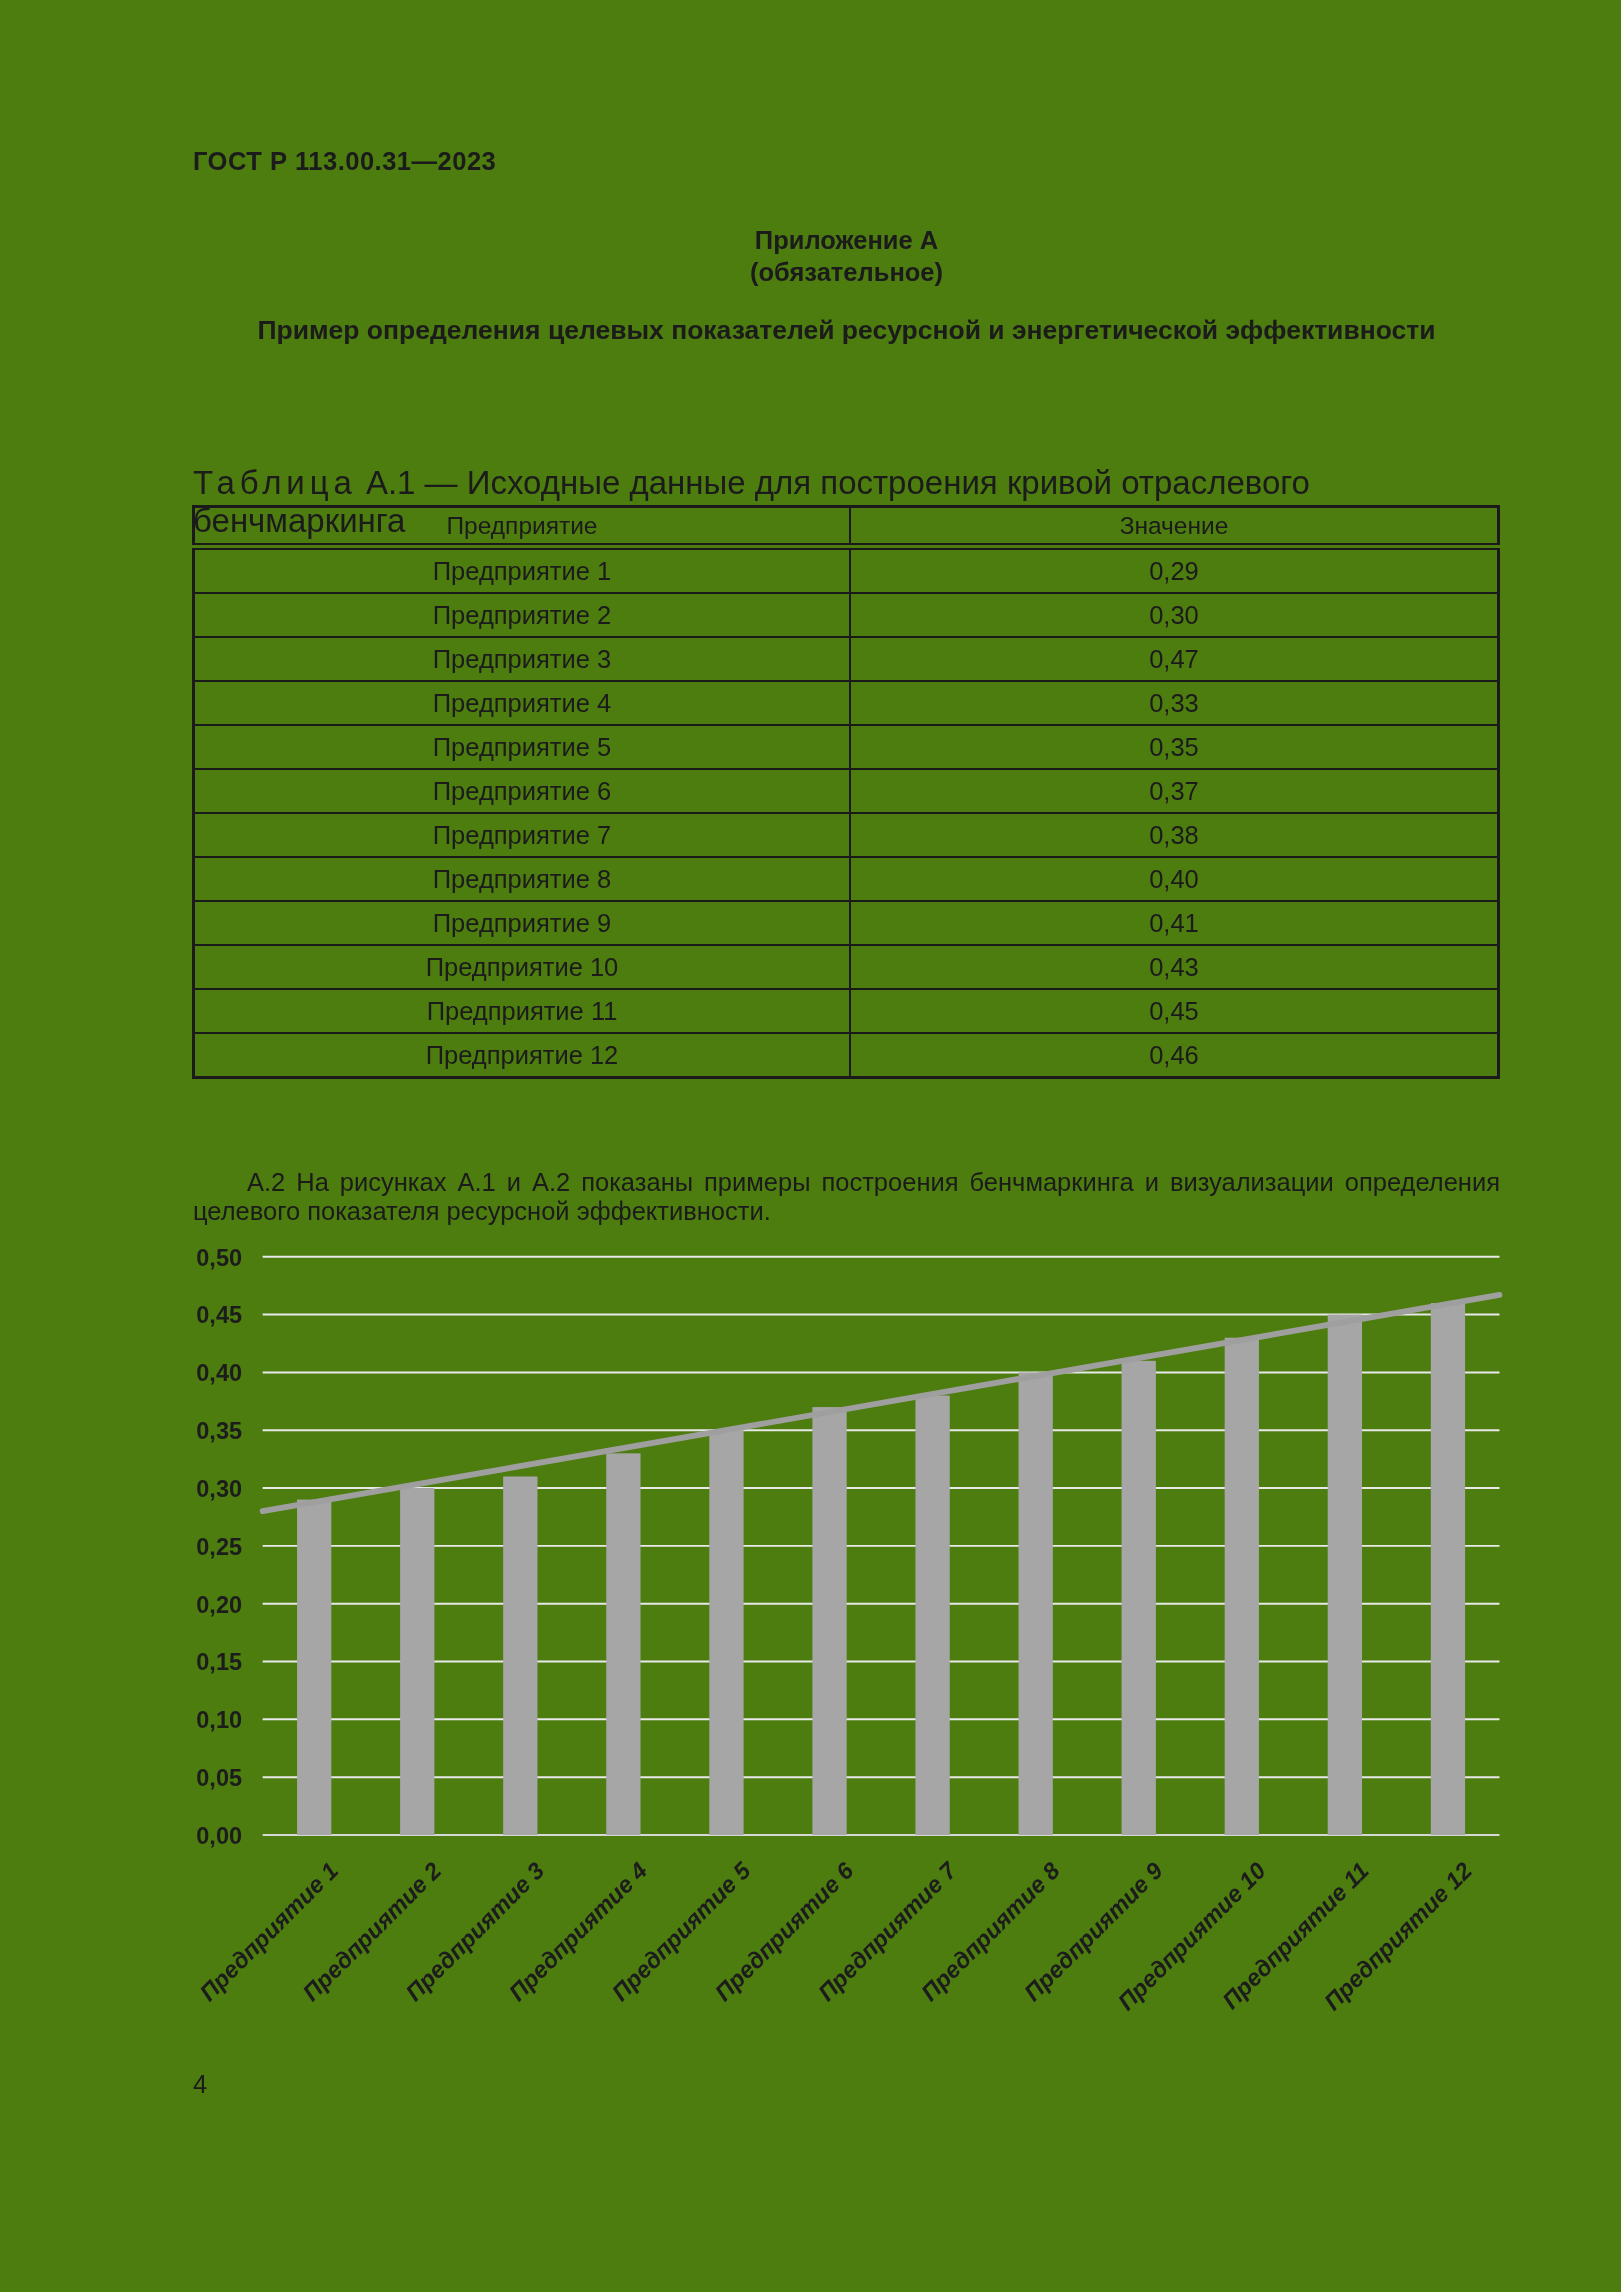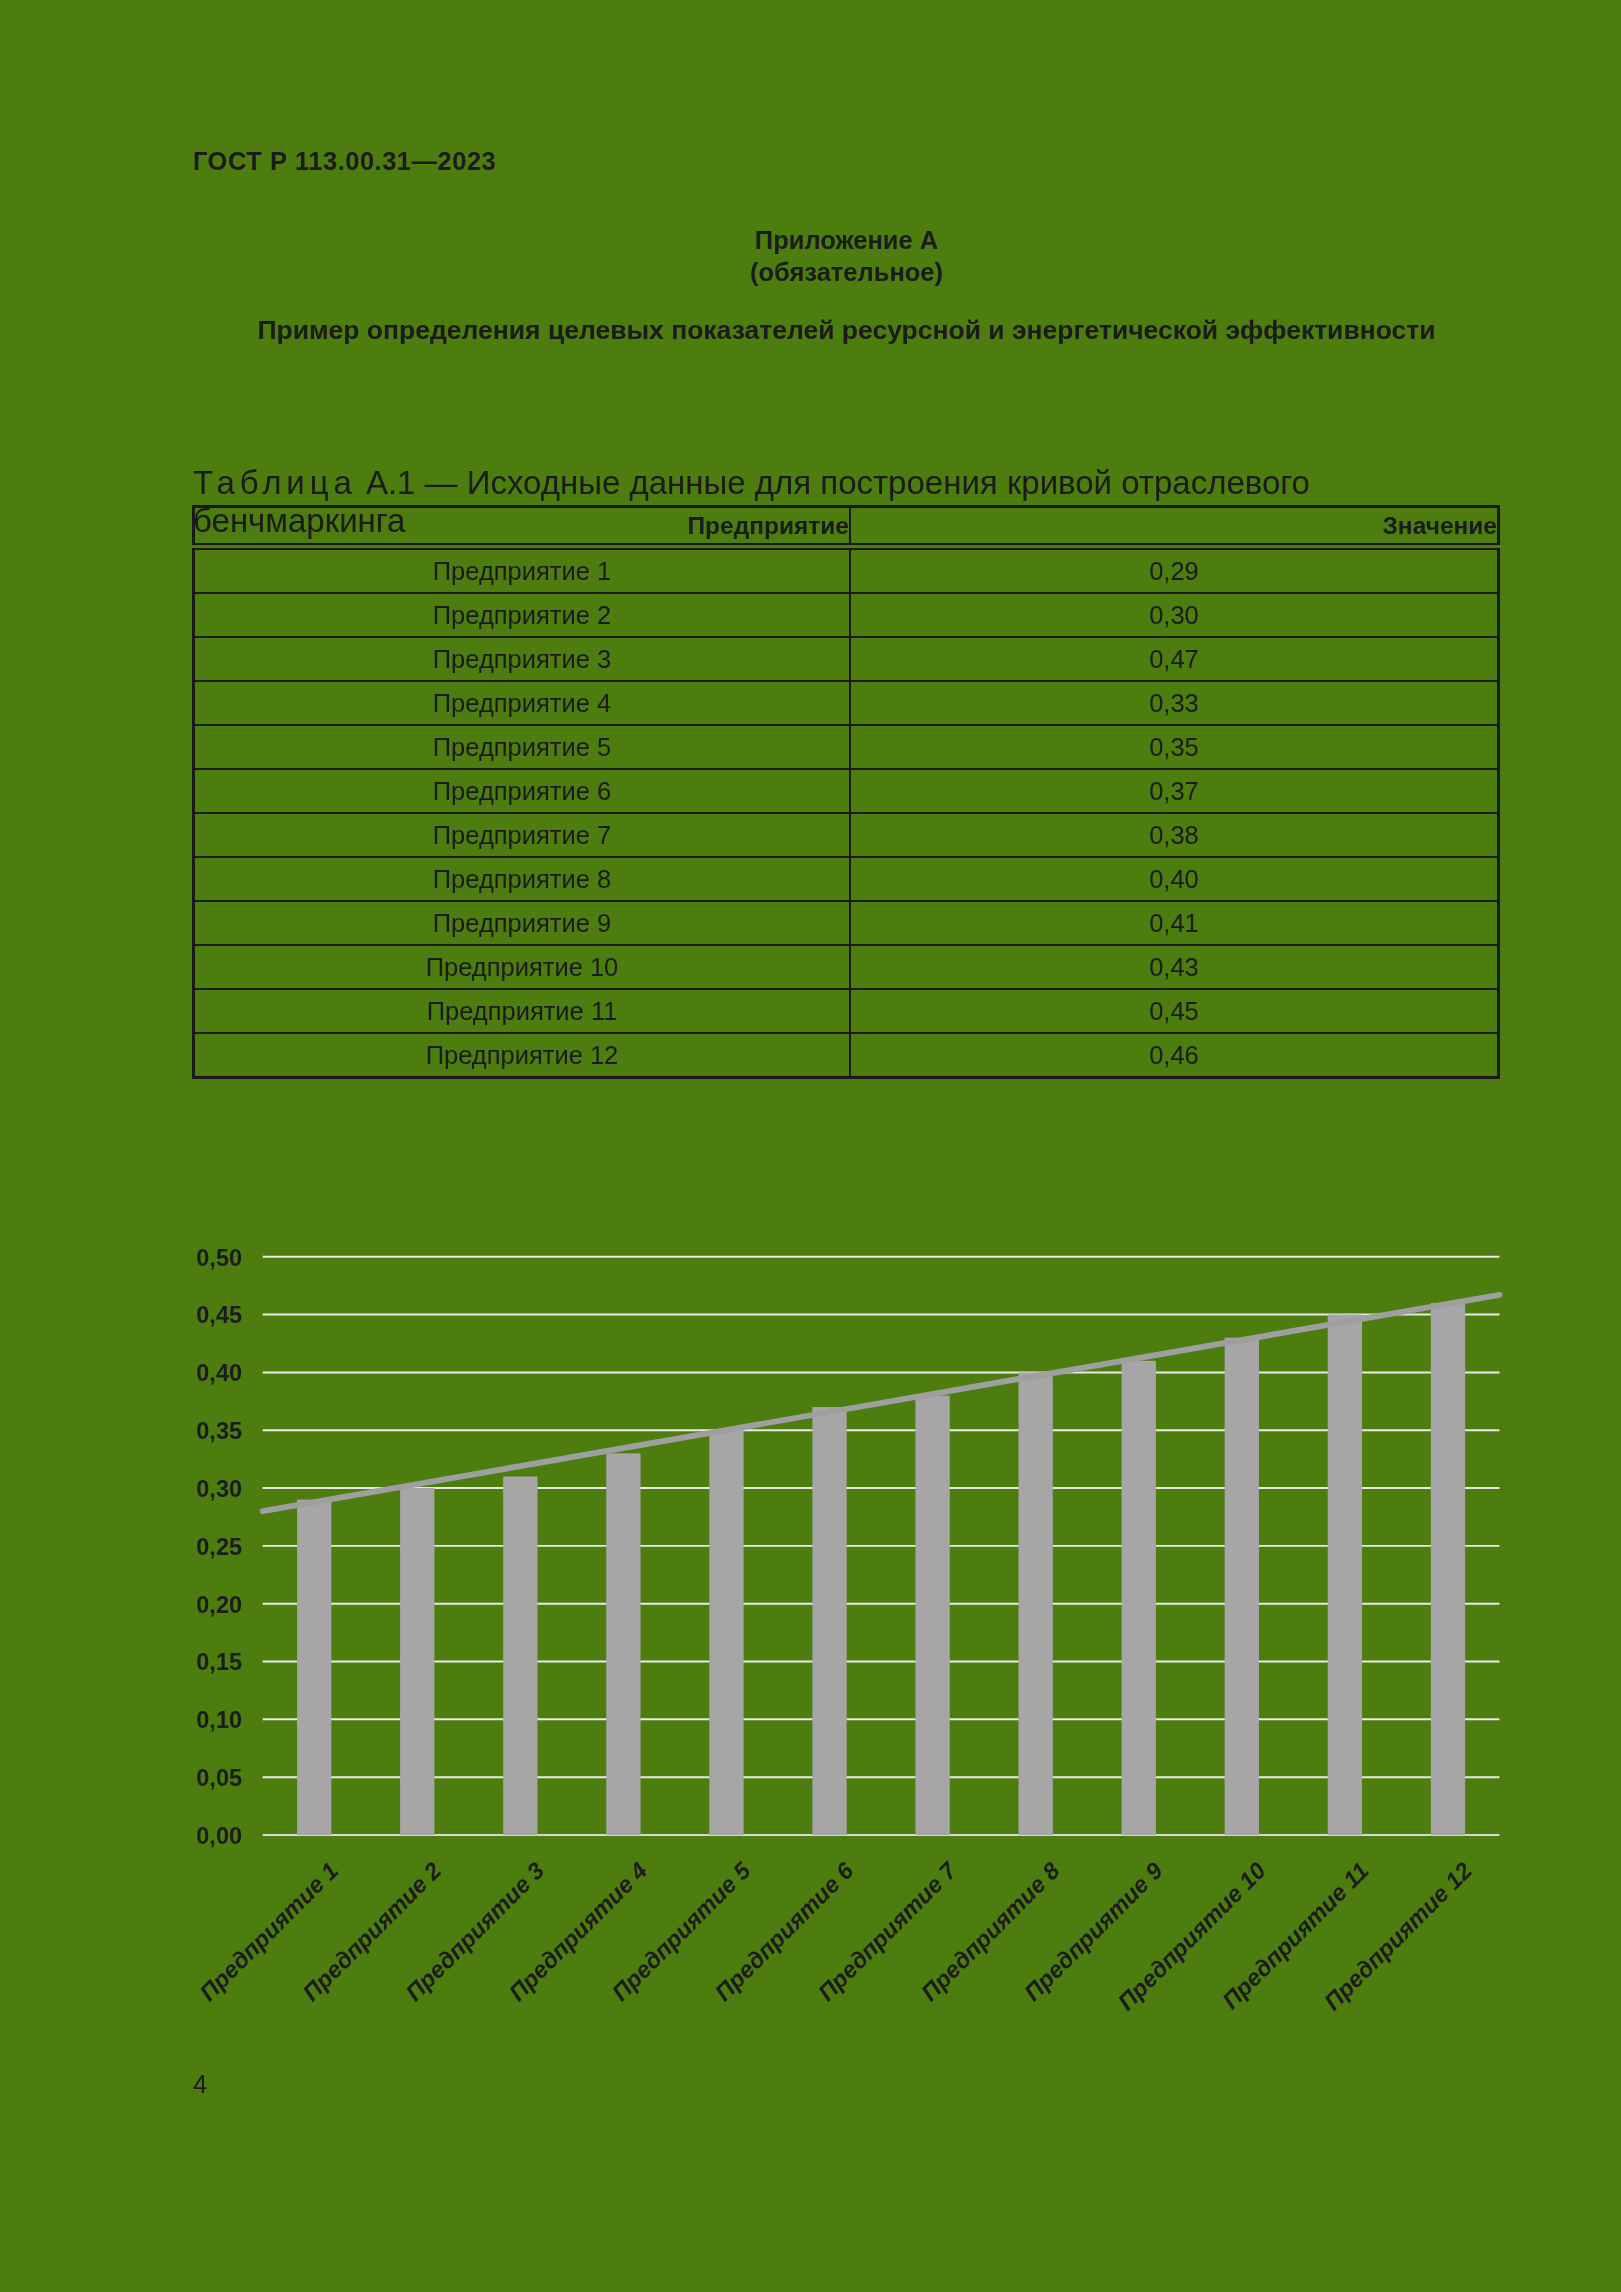--- a/index.html
+++ b/index.html
@@ -12,21 +12,21 @@
   .appendix-note{top:258px;font-size:25.5px;font-weight:bold;}
   .appendix-title{top:315px;font-size:26.5px;font-weight:bold;}
   .para{left:193px;width:1307px;font-size:25.5px;line-height:29px;text-align:justify;text-indent:54px;}
   .para-a1{top:381px;}
   .para-a2{top:1168px;}
   .table-caption{left:193px;top:464px;width:1307px;font-size:33px;}
   .table-caption .spaced{letter-spacing:4.9px;}
   table.gost{position:absolute;left:192px;top:505px;width:1308px;border-collapse:collapse;
              table-layout:fixed;border:3.9px solid #1a1a1a;}
   table.gost th{border:2.9px solid #1a1a1a;border-bottom:7.8px double #1a1a1a;height:35px;
-                font-size:24.5px;font-weight:bold;text-align:right;padding:0;}
+                font-size:24.5px;font-weight:normal;text-align:center;padding:0;}
   table.gost td{border:2.9px solid #1a1a1a;height:42px;font-size:25.5px;text-align:center;padding:0;}
   svg.chart-layer{position:absolute;left:0;top:0;width:1621px;height:2293px;}
   .figure-caption{top:2010px;font-size:25.5px;}
   .page-number{left:193px;top:2070px;font-size:25.5px;}
 </style>
 </head>
 <body>
 
 <div class="page">
 
@@ -94,20 +94,21 @@
           <td>Предприятие 11</td>
           <td>0,45</td>
         </tr>
         <tr>
           <td>Предприятие 12</td>
           <td>0,46</td>
         </tr>
       </tbody>
   </table>
 
+  <div class="abs para para-a2">А.2  На рисунках А.1 и А.2 показаны примеры построения бенчмаркинга и визуализации определения целевого показателя ресурсной эффективности.</div>
 
   <svg class="chart-layer" id="chart-svg" viewBox="0 0 1654 2339">
       <line x1="268" y1="1872" x2="1530" y2="1872" stroke="#d6d6d6" stroke-width="2"></line>
       <text x="247" y="1881" text-anchor="end" font-family="&quot;Liberation Sans&quot;, sans-serif" font-size="24" font-weight="bold" fill="#1c1c1c">0,00</text>
       <line x1="268" y1="1813" x2="1530" y2="1813" stroke="#e9e9e9" stroke-width="2"></line>
       <text x="247" y="1822" text-anchor="end" font-family="&quot;Liberation Sans&quot;, sans-serif" font-size="24" font-weight="bold" fill="#1c1c1c">0,05</text>
       <line x1="268" y1="1754" x2="1530" y2="1754" stroke="#e9e9e9" stroke-width="2"></line>
       <text x="247" y="1763" text-anchor="end" font-family="&quot;Liberation Sans&quot;, sans-serif" font-size="24" font-weight="bold" fill="#1c1c1c">0,10</text>
       <line x1="268" y1="1695" x2="1530" y2="1695" stroke="#e9e9e9" stroke-width="2"></line>
       <text x="247" y="1704" text-anchor="end" font-family="&quot;Liberation Sans&quot;, sans-serif" font-size="24" font-weight="bold" fill="#1c1c1c">0,15</text>

